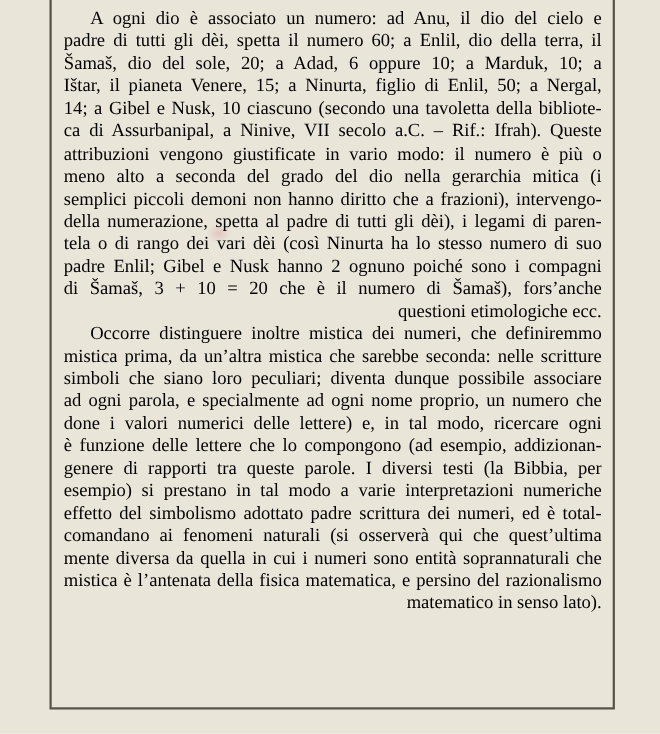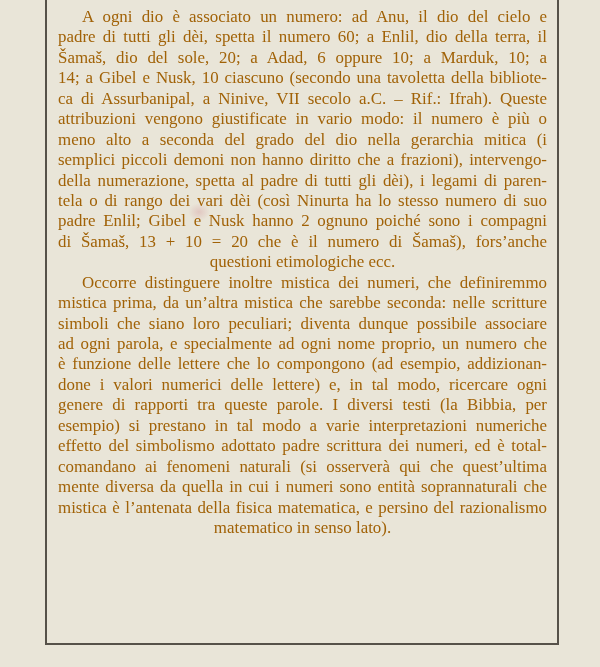--- a/index.html
+++ b/index.html
@@ -50,64 +50,65 @@
     content: "";
     display: inline-block;
     width: 100%;
     height: 0;
     vertical-align: top;
   }
   .line.first {
     text-indent: 24px;
   }
   .line.last {
-    text-align: center;
+    text-align: right;
   }
   .line.last::after {
     content: none;
   }
   .blemish {
     position: absolute;
     left: 188px;
     top: 203px;
     width: 22px;
     height: 18px;
     background: radial-gradient(ellipse at center, rgba(205,130,140,0.30) 0%, rgba(205,130,140,0.0) 70%);
     pointer-events: none;
   }
 </style>
 </head>
 <body>
 
 <div class="scan" style="background: rgb(233, 229, 216);">
   <div class="frame" style="border-color: rgb(86, 81, 73);"></div>
   <div class="blemish"></div>
-  <div class="text-block" style="color: #a16207;">
+  <div class="text-block" style="color: #000000;">
       <div class="paragraph">
         <div class="line first">A ogni dio è associato un numero: ad Anu, il dio del cielo e</div>
         <div class="line">padre di tutti gli dèi, spetta il numero 60; a Enlil, dio della terra, il</div>
         <div class="line">Šamaš, dio del sole, 20; a Adad, 6 oppure 10; a Marduk, 10; a</div>
+        <div class="line">Ištar, il pianeta Venere, 15; a Ninurta, figlio di Enlil, 50; a Nergal,</div>
         <div class="line">14; a Gibel e Nusk, 10 ciascuno (secondo una tavoletta della bibliote-</div>
         <div class="line">ca di Assurbanipal, a Ninive, VII secolo a.C. – Rif.: Ifrah). Queste</div>
         <div class="line">attribuzioni vengono giustificate in vario modo: il numero è più o</div>
         <div class="line">meno alto a seconda del grado del dio nella gerarchia mitica (i</div>
         <div class="line">semplici piccoli demoni non hanno diritto che a frazioni), intervengo-</div>
         <div class="line">della numerazione, spetta al padre di tutti gli dèi), i legami di paren-</div>
         <div class="line">tela o di rango dei vari dèi (così Ninurta ha lo stesso numero di suo</div>
         <div class="line">padre Enlil; Gibel e Nusk hanno 2 ognuno poiché sono i compagni</div>
-        <div class="line">di Šamaš, 13 + 10 = 20 che è il numero di Šamaš), fors’anche</div>
+        <div class="line">di Šamaš, 3 + 10 = 20 che è il numero di Šamaš), fors’anche</div>
         <div class="line last">questioni etimologiche ecc.</div>
       </div>
       <div class="paragraph">
         <div class="line first">Occorre distinguere inoltre mistica dei numeri, che definiremmo</div>
         <div class="line">mistica prima, da un’altra mistica che sarebbe seconda: nelle scritture</div>
         <div class="line">simboli che siano loro peculiari; diventa dunque possibile associare</div>
         <div class="line">ad ogni parola, e specialmente ad ogni nome proprio, un numero che</div>
+        <div class="line">done i valori numerici delle lettere) e, in tal modo, ricercare ogni</div>
         <div class="line">è funzione delle lettere che lo compongono (ad esempio, addizionan-</div>
-        <div class="line">done i valori numerici delle lettere) e, in tal modo, ricercare ogni</div>
         <div class="line">genere di rapporti tra queste parole. I diversi testi (la Bibbia, per</div>
         <div class="line">esempio) si prestano in tal modo a varie interpretazioni numeriche</div>
         <div class="line">effetto del simbolismo adottato padre scrittura dei numeri, ed è total-</div>
         <div class="line">comandano ai fenomeni naturali (si osserverà qui che quest’ultima</div>
         <div class="line">mente diversa da quella in cui i numeri sono entità soprannaturali che</div>
         <div class="line">mistica è l’antenata della fisica matematica, e persino del razionalismo</div>
         <div class="line last">matematico in senso lato).</div>
       </div>
     </div>
 </div>

